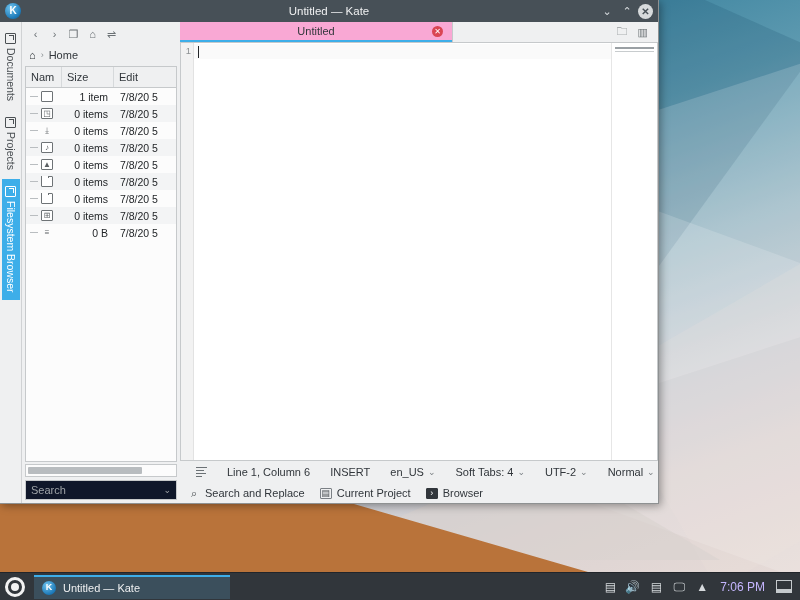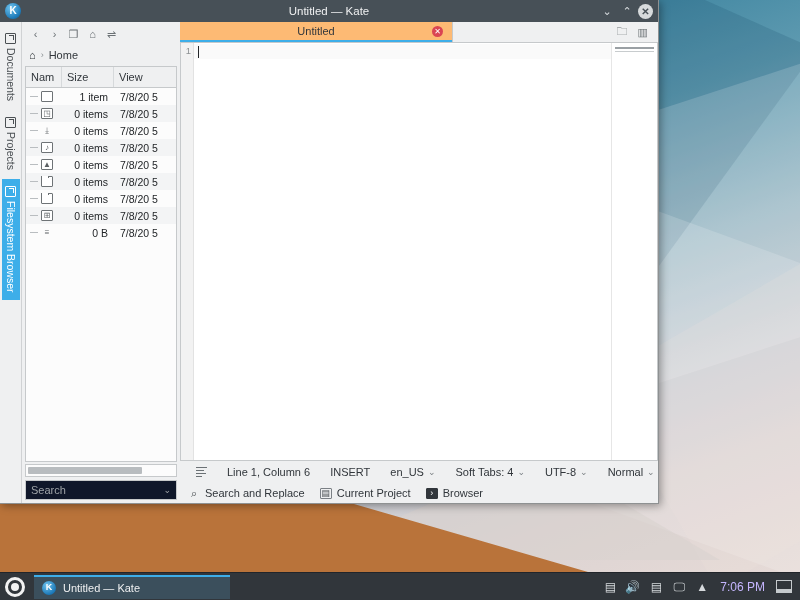--- a/index.html
+++ b/index.html
@@ -194,21 +194,21 @@
   #fssearch .chev { margin-left:auto; color:#9fa4a8; font-size:9px; }
 
   
   #editorside { flex:1 1 auto; display:flex; flex-direction:column; min-width:0; background:#eff0f1; }
   #tabbar {
     height:21px; display:flex; align-items:stretch; background:#eff0f1;
     border-bottom:1px solid #c6c9cb; flex:0 0 auto;
   }
   #tabbar .tab {
     width:272px; display:flex; align-items:center; justify-content:center;
-    position:relative; background:#fdba74; color:#31363b; font-size:11px;
+    position:relative; background:#f9a8d4; color:#31363b; font-size:11px;
     border-bottom:2px solid #3daee9;
   }
   #tabbar .tab .tclose {
     position:absolute; right:9px; width:11px; height:11px; border-radius:50%;
     background:#da4453; color:#fff; font-size:8px; line-height:11px; text-align:center;
   }
   #tabbar .spacer { flex:1 1 auto; border-left:1px solid #c6c9cb; }
   #tabbar .ticons { display:flex; align-items:center; gap:10px; padding:0 10px; color:#6b7175; }
   #tabbar .ticons .ti { font-size:11px; }
 
@@ -360,21 +360,21 @@
         <span>Home</span>
       </div>
 
       <div id="fslist">
         <div class="head">
           <div class="c name">
             <span>Nam</span>
             <span class="chev">⌄</span>
           </div>
           <div class="c size">Size</div>
-          <div class="c date">View</div>
+          <div class="c date">Edit</div>
         </div>
         <div class="rows">
 
           <div class="frow">
             <div class="cname">
               <span class="tree"></span>
               <span class="ficon"></span>
             </div>
             <div class="csize">1 item</div>
             <div class="cdate">7/8/20 5</div>
@@ -506,21 +506,21 @@
         <div class="sbitem">INSERT</div>
         <div class="sbitem">
           <span>en_US</span>
           <span class="chev">⌄</span>
         </div>
         <div class="sbitem">
           <span>Soft Tabs: 4</span>
           <span class="chev">⌄</span>
         </div>
         <div class="sbitem">
-          <span>UTF-8</span>
+          <span>UTF-2</span>
           <span class="chev">⌄</span>
         </div>
         <div class="sbitem">
           <span>Normal</span>
           <span class="chev">⌄</span>
         </div>
       </div>
 
       <div id="bottombar">
         <div class="bitem">

